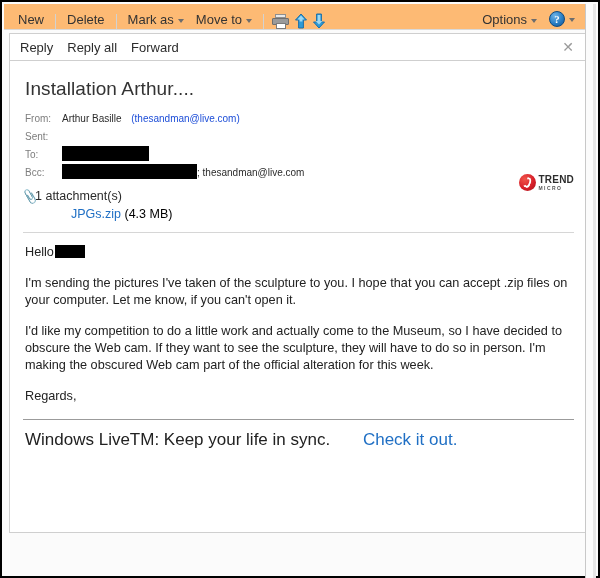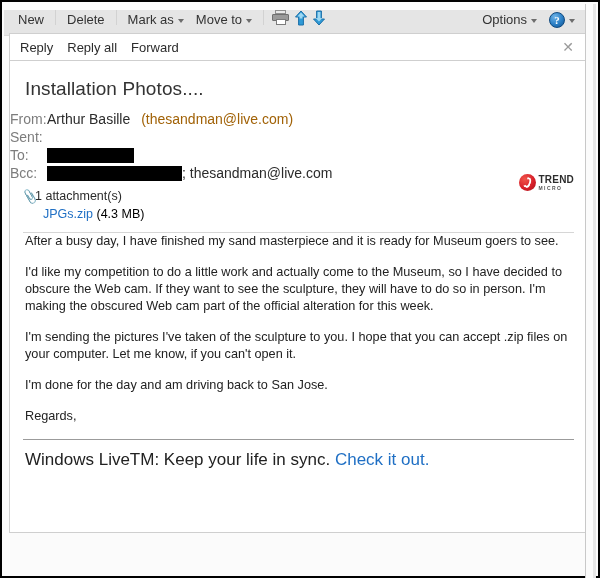--- a/index.html
+++ b/index.html
@@ -22,28 +22,28 @@
     width: 600px;
     height: 578px;
     box-sizing: border-box;
     border: 2px solid #000000;
     background: #fbfbfb;
   }
 
   
   .toolbar {
     position: absolute;
-    left: 2px; top: 8px;
+    left: 2px; top: 2px;
     width: 583px;
     height: 26px;
     box-sizing: border-box;
-    background: #e5e5e5;
+    background: #fdba74;
     border-bottom: 1px solid #d9d9d9;
     display: flex;
-    align-items: flex-start;
+    align-items: flex-end;
     padding: 0 6px 0 8px;
   }
   .tb-item {
     font-size: 13px;
     color: #333333;
     padding: 2px 6px;
     white-space: nowrap;
     display: flex;
     align-items: center;
     gap: 4px;
@@ -162,40 +162,41 @@
   .subject {
     font-size: 19px;
     color: #333333;
     font-weight: normal;
     margin: 17px 0 10px 15px;
     letter-spacing: .1px;
   }
 
   
   .fields {
-    font-size: 14px;
+    margin-left: 15px;
+    font-size: 10px;
     line-height: 18px;
     position: relative;
   }
   .frow {
     display: flex;
     align-items: flex-start;
     min-height: 18px;
   }
   .flabel {
     width: 37px;
     color: #7d7d7d;
     flex: 0 0 37px;
   }
   .fval {
     color: #2b2b2b;
     white-space: nowrap;
   }
   .fval b { font-weight: normal; }
-  .fdim { color: #a16207; padding-left: 7px; }
+  .fdim { color: #1d4ed8; padding-left: 7px; }
 
   .redact {
     display: inline-block;
     background: #000000;
     height: 15px;
     vertical-align: -3px;
   }
   .redact-to   { width: 87px; }
   .redact-bcc  { width: 135px; }
   .redact-hello{ width: 30px; height: 13px; vertical-align: -2px; margin-left: 1px; }
@@ -216,20 +217,21 @@
     transform: rotate(12deg);
   }
   .attach-file {
     margin-left: 20px;
     display: block;
     line-height: 18px;
   }
   .link {
     color: #1f6fc4;
     text-decoration: none;
+    margin-left: 28px;
   }
   .size { color: #000000; }
 
   
   .trend {
     position: absolute;
     right: 12px;
     top: 113px;
     display: flex;
     align-items: center;
@@ -362,21 +364,21 @@
 
   <div class="replybar">
     <span class="rb-item">Reply</span>
     <span class="rb-item">Reply all</span>
     <span class="rb-item">Forward</span>
     <span class="close-x">✕</span>
   </div>
 
   <div class="message">
 
-    <div class="subject">Installation Photos....</div>
+    <div class="subject">Installation Arthur....</div>
 
     <div class="fields">
       <div class="frow">
         <span class="flabel">From:</span>
         <span class="fval"><b>Arthur Basille</b> <span class="fdim">(thesandman@live.com)</span></span>
       </div>
       <div class="frow">
         <span class="flabel">Sent:</span>
       </div>
       <div class="frow">
@@ -398,24 +400,23 @@
       <span class="trend-mark"></span>
       <span class="trend-txt">
         <div class="trend-t1">TREND</div>
         <div class="trend-t2">MICRO</div>
       </span>
     </div>
 
     <hr class="rule">
 
     <div class="body">
-      <p>After a busy day, I have finished my sand masterpiece and it is ready for Museum goers to see.</p>
+      <p class="greeting"><span>Hello</span><span class="redact redact-hello"></span></p>
+      <p>I'm sending the pictures I've taken of the sculpture to you. I hope that you can accept .zip files on your computer. Let me know, if you can't open it.</p>
       <p>I'd like my competition to do a little work and actually come to the Museum, so I have decided to obscure the Web cam. If they want to see the sculpture, they will have to do so in person. I'm making the obscured Web cam part of the official alteration for this week.</p>
-      <p>I'm sending the pictures I've taken of the sculpture to you. I hope that you can accept .zip files on your computer. Let me know, if you can't open it.</p>
-      <p>I'm done for the day and am driving back to San Jose.</p>
       <p>Regards,</p>
     </div>
 
     <hr class="rule-sig">
 
     <div class="footer">
       <span>Windows LiveTM: Keep your life in sync.</span>
       <a class="link" href="#">Check it out.</a>
     </div>
 

